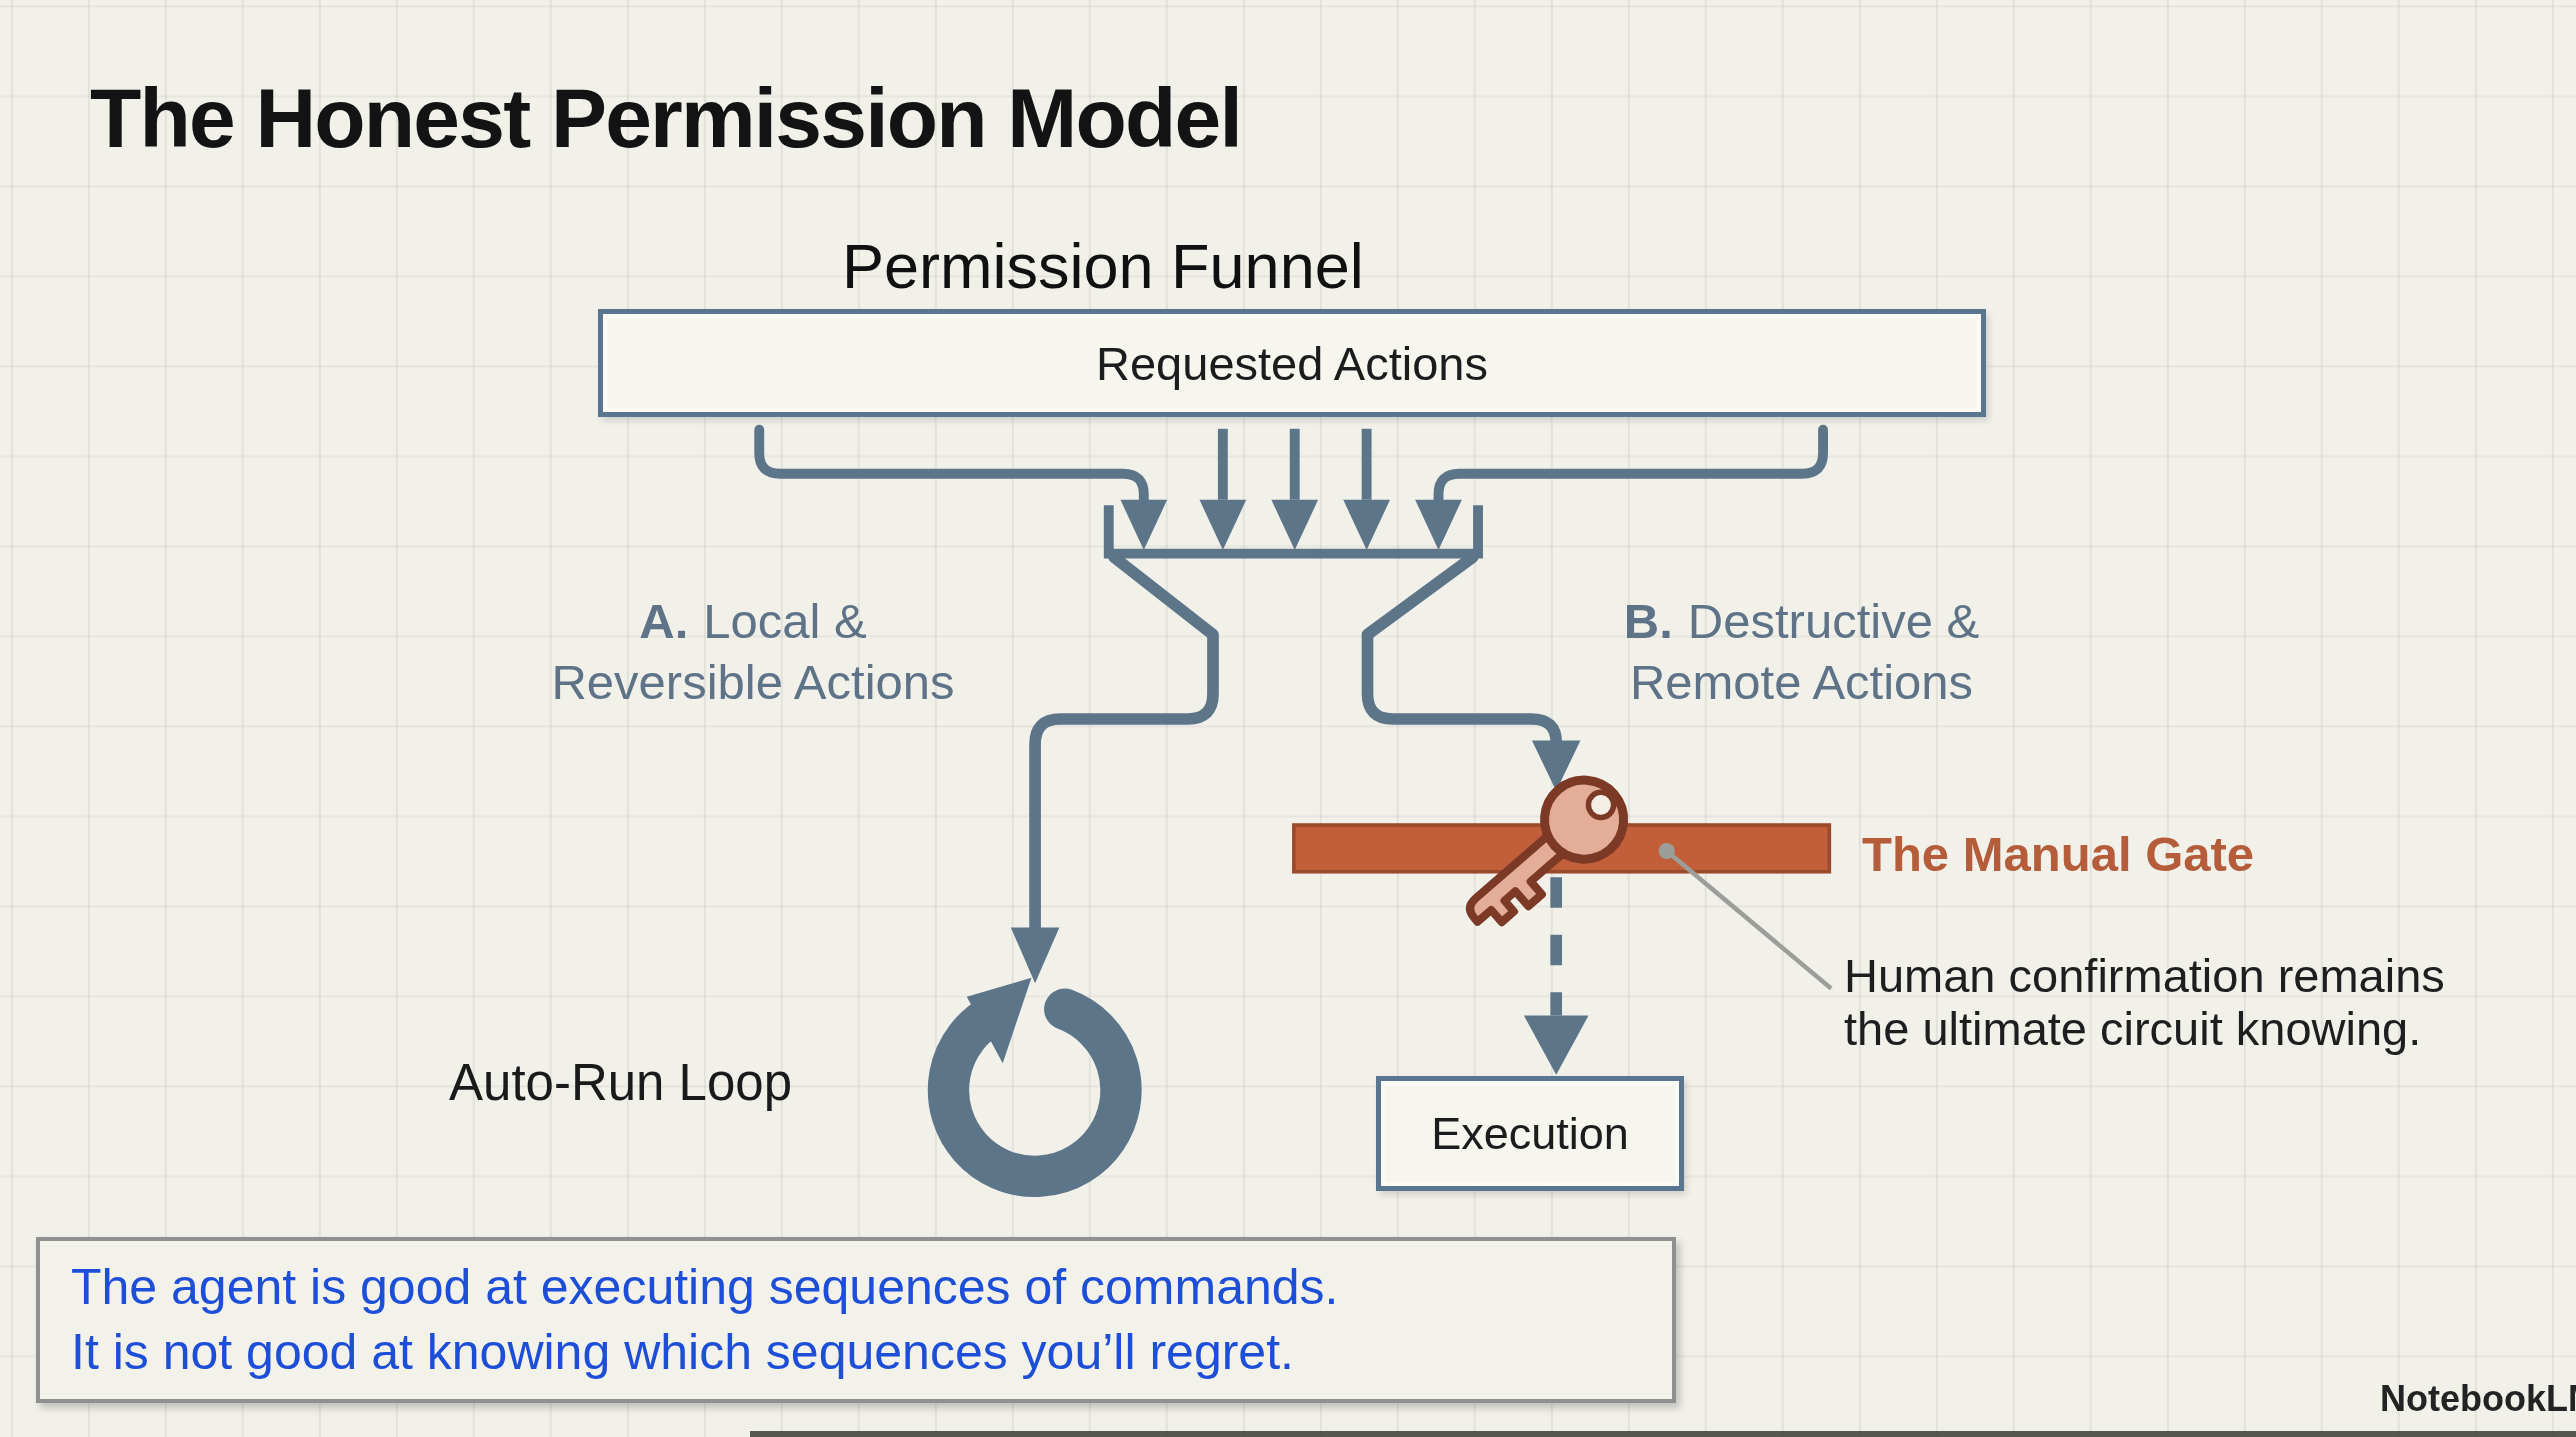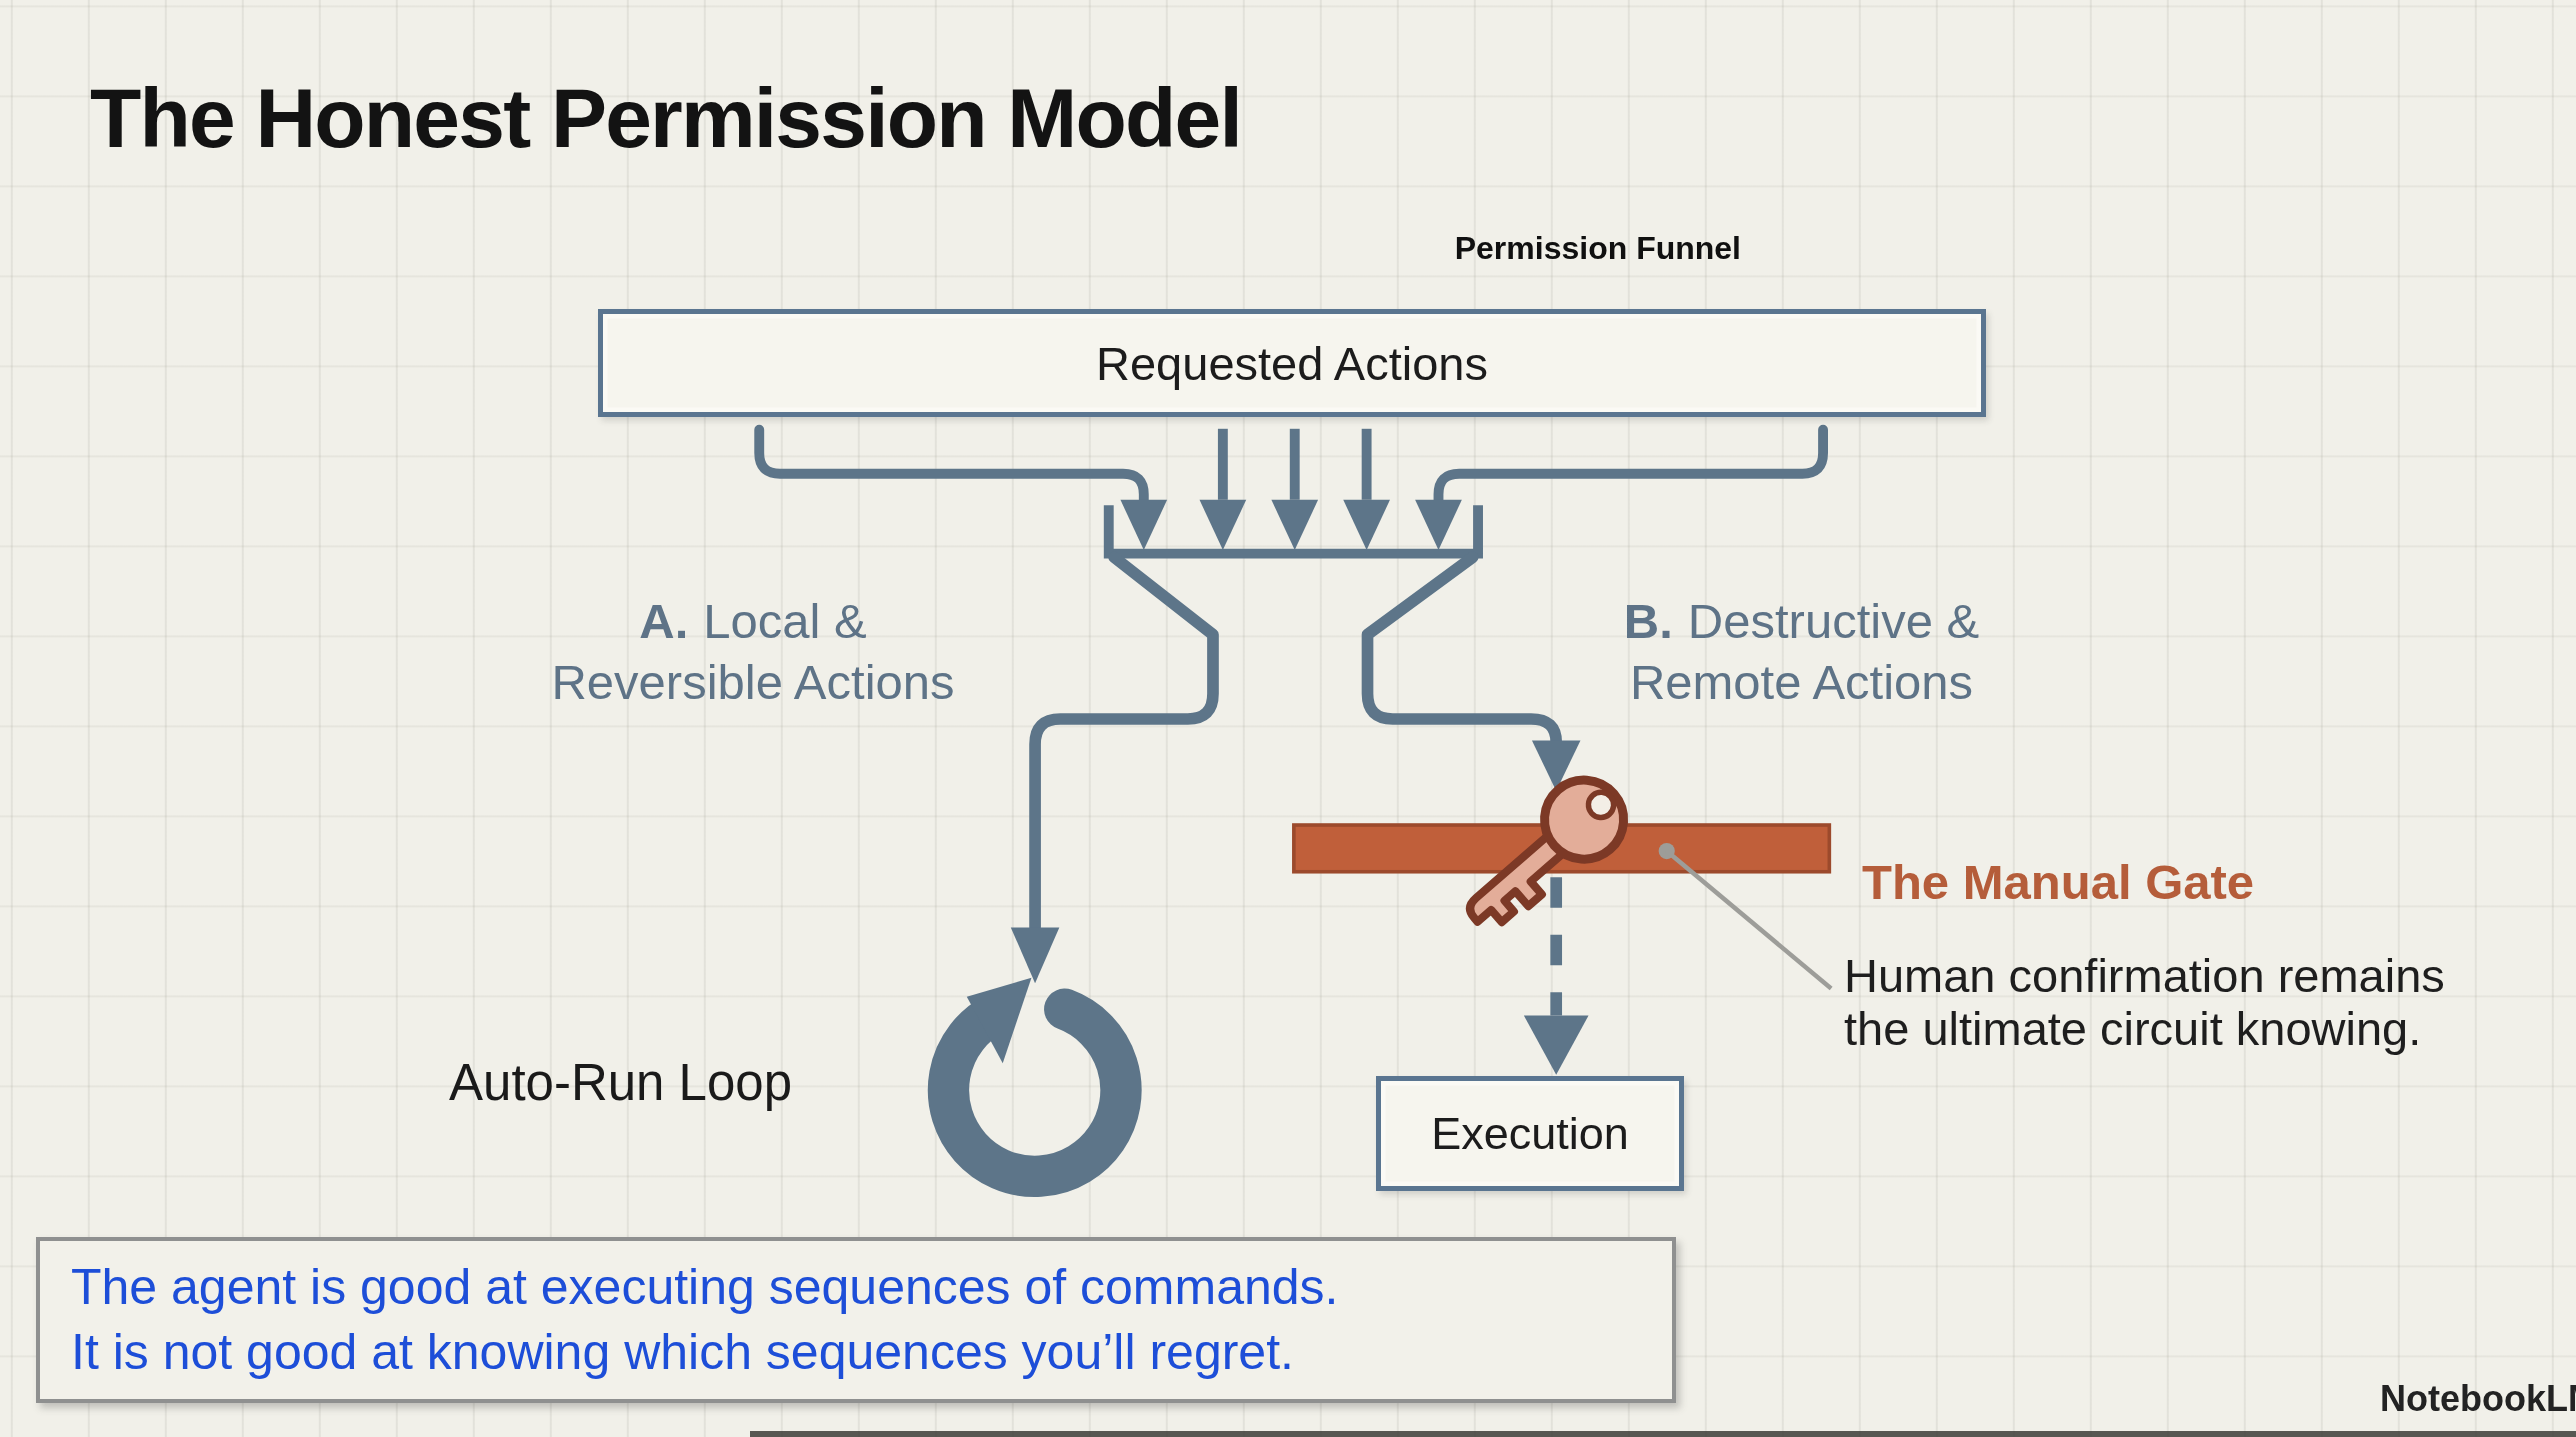--- a/index.html
+++ b/index.html
@@ -17,22 +17,22 @@
     color:#161616;
   }
   .abs{position:absolute;}
   #diagram-svg{position:absolute;left:0;top:0;width:2576px;height:1438px;}
 
   .page-title{
     left:90px;top:70px;width:1527px;
     font-size:84px;font-weight:700;letter-spacing:-1.8px;color:#131313;
   }
   .funnel-heading{
-    left:842px;top:230px;width:899px;text-align:right;
-    font-size:32px;font-weight:700;color:#101010;
+    left:842px;top:230px;width:899px;text-align:left;
+    font-size:63px;font-weight:400;color:#101010;
   }
   .node-box{
     box-sizing:border-box;
     border:5.4px solid #5a7590;
     background:#f6f5ee;
     box-shadow:inset 0 0 0 4.5px #fbfaf5, 2.7px 3.6px 6.3px rgba(60,60,60,0.18);
     display:flex;align-items:center;justify-content:center;
   }
   .requested-box{left:598px;top:309px;width:1388px;height:108px;font-size:47px;color:#1c1c1c;}
   .execution-box{left:1376px;top:1076px;width:308px;height:115px;font-size:45px;color:#1c1c1c;}
@@ -43,21 +43,21 @@
   .branch-label .pfx{font-weight:700;}
   .branch-label .rest{margin-left:15px;}
   .branch-a{left:485px;top:591px;width:536px;}
   .branch-b{left:1550px;top:591px;width:503px;}
 
   .autorun-label{
     left:449px;top:1053px;width:456px;text-align:left;
     font-size:51px;color:#1a1a1a;
   }
   .gate-label{
-    left:1862px;top:854px;width:629px;
+    left:1862px;top:826px;width:629px;
     font-size:49px;font-weight:700;color:#b55d3a;
   }
   .gate-note{
     left:1844px;top:949px;width:683px;
     font-size:47px;line-height:53px;color:#1e1e1e;
   }
   .takeaway-box{
     box-sizing:border-box;
     left:36px;top:1237px;width:1640px;height:166px;
     border:4.5px solid #8f9090;background:#f2f1ea;

